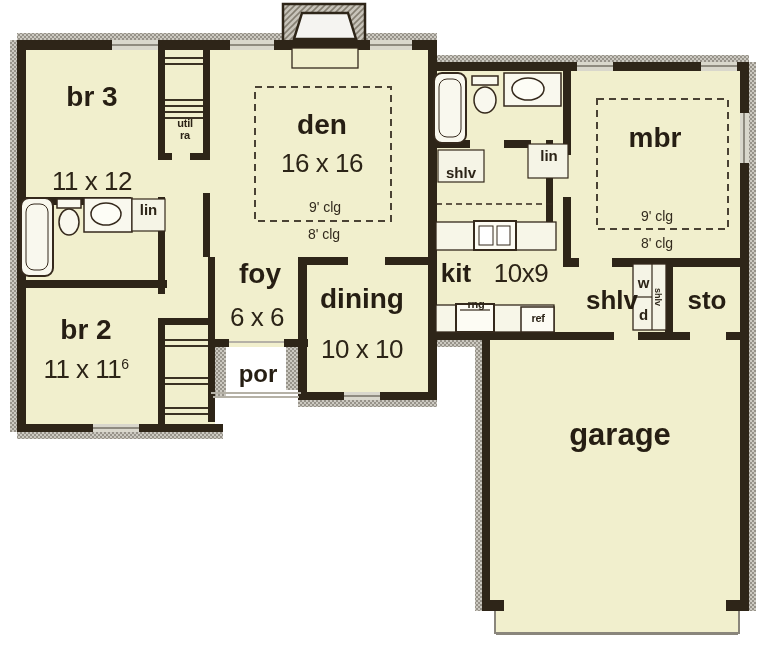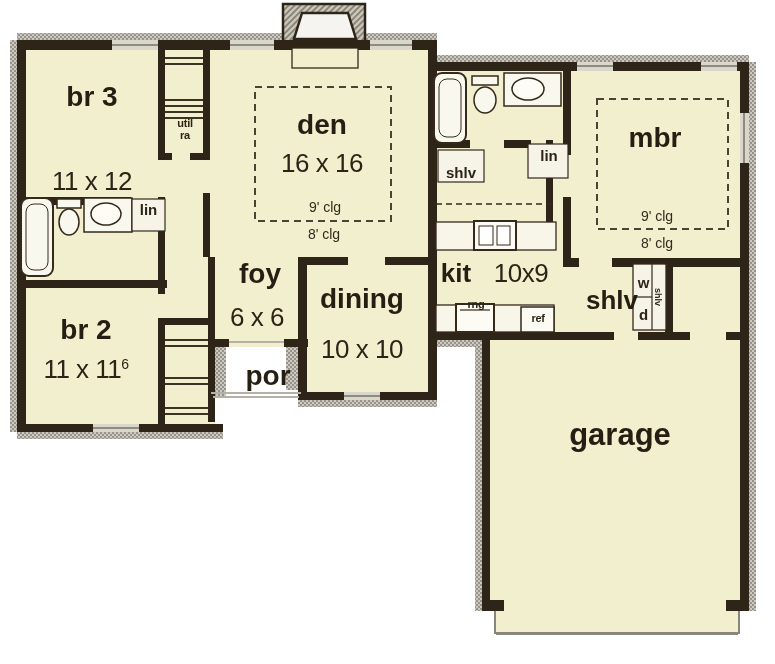--- a/index.html
+++ b/index.html
@@ -8,21 +8,21 @@
     font-family:"Liberation Sans",sans-serif;overflow:hidden;
   }
   .stage svg{position:absolute;left:0;top:0;}
   .lbl{
     position:absolute;color:#261e13;text-align:center;line-height:1.05;
     white-space:nowrap;pointer-events:none;
   }
   .rn{font-weight:bold;font-size:28px;letter-spacing:0px;}
   .rn-lg{font-weight:bold;font-size:31px;}
   .rn-md{font-weight:bold;font-size:26px;}
-  .rn-sm{font-weight:bold;font-size:28px;padding-left:10px;}
+  .rn-sm{font-weight:bold;font-size:24px;}
   .rd{font-size:26px;letter-spacing:-0.5px;color:#2c2417;}
   .rd sup,.rd .sup{font-size:14px;vertical-align:9px;}
   .clg{font-size:14px;color:#332b1e;}
   .fx{font-size:11px;font-weight:bold;color:#2c2417;letter-spacing:-0.3px;}
   .fx-sm{font-size:15px;font-weight:bold;color:#2c2417;}
   .vert{writing-mode:vertical-rl;}
 </style>
 </head>
 <body>
 
@@ -254,16 +254,17 @@
 <div class="lbl fx-sm" style="left:531px; top:148px; width:36px;">lin</div>
 
 <div class="lbl rn" style="left:605px; top:123px; width:100px;">mbr</div>
 <div class="lbl clg" style="left:617px; top:209px; width:80px;">9' clg</div>
 <div class="lbl clg" style="left:617px; top:236px; width:80px;">8' clg</div>
 
 <div class="lbl rn-md" style="left:562px; top:287px; width:100px;">shlv</div>
 <div class="lbl fx-sm" style="left:634px; top:275px; width:19px;">w</div>
 <div class="lbl fx-sm" style="left:634px; top:307px; width:19px;">d</div>
 <div class="lbl fx-sm vert" style="left:653px; top:281px; height:32px; font-size:9px;">shlv</div>
+<div class="lbl rn-md" style="left:657px; top:287px; width:100px;">sto</div>
 
 <div class="lbl rn-lg" style="left:560px; top:419px; width:120px;">garage</div>
 
 </div>
 
 </body></html>

